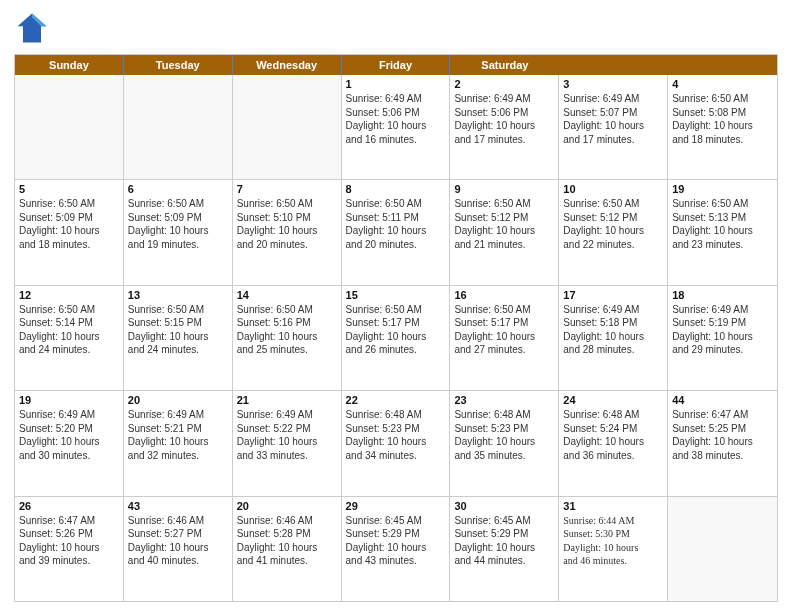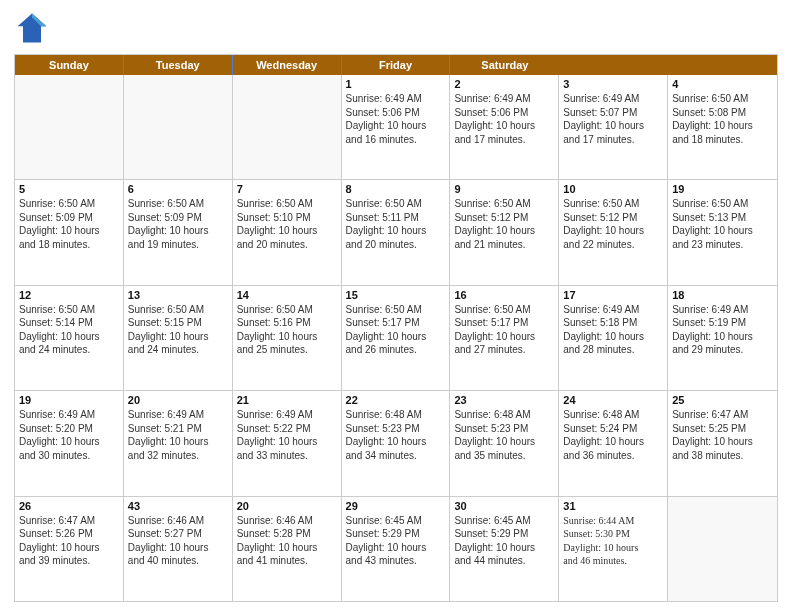--- a/index.html
+++ b/index.html
@@ -310,21 +310,21 @@
 and 35 minutes.</div>
           </div>
           <div class="cal-cell">
             <div class="day-num">24</div>
             <div class="day-info" style="white-space: pre-line;">Sunrise: 6:48 AM
 Sunset: 5:24 PM
 Daylight: 10 hours
 and 36 minutes.</div>
           </div>
           <div class="cal-cell">
-            <div class="day-num">25</div>
+            <div class="day-num">44</div>
             <div class="day-info" style="white-space: pre-line;">Sunrise: 6:47 AM
 Sunset: 5:25 PM
 Daylight: 10 hours
 and 38 minutes.</div>
           </div>
         </div>
         <div class="cal-row">
           <div class="cal-cell">
             <div class="day-num">26</div>
             <div class="day-info" style="white-space: pre-line;">Sunrise: 6:47 AM

